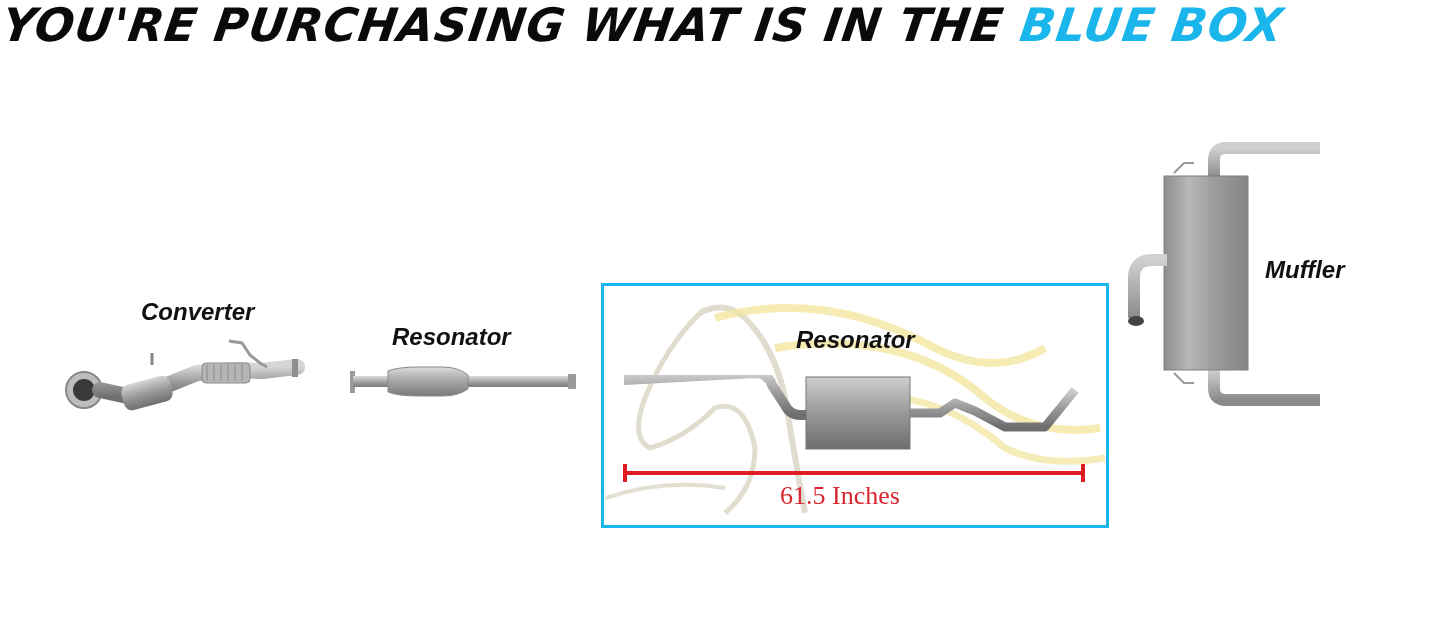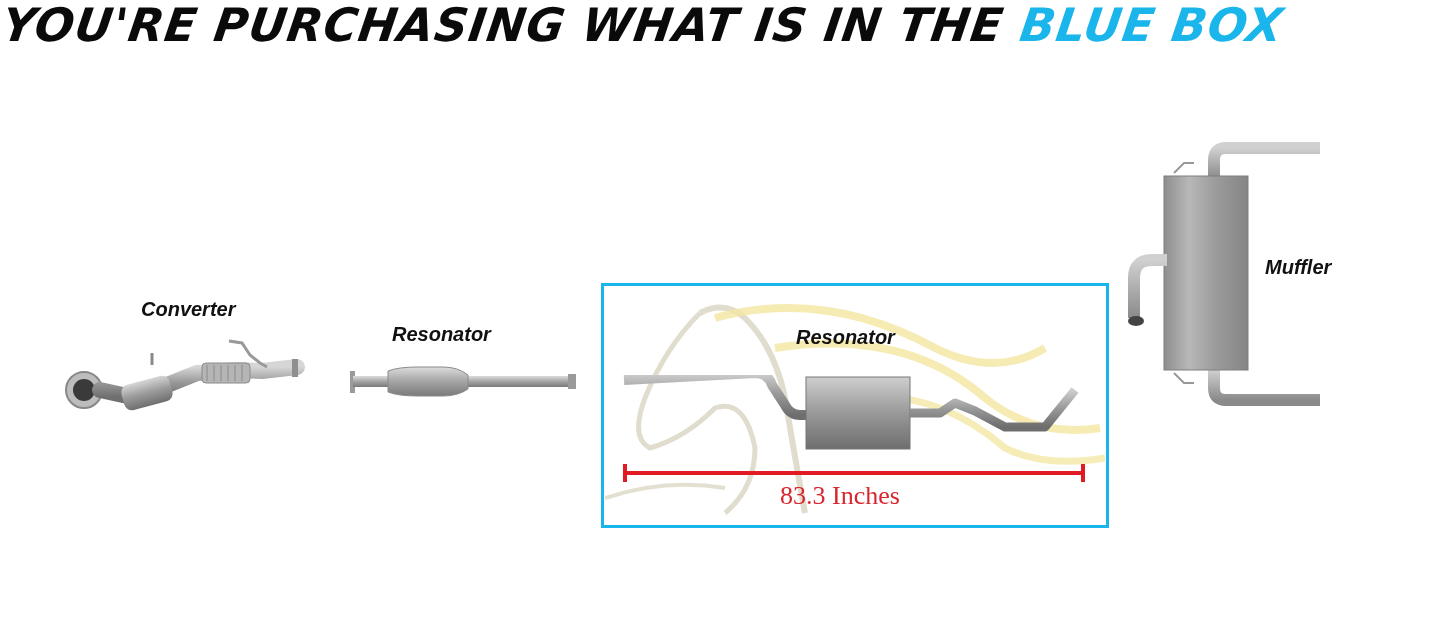--- a/index.html
+++ b/index.html
@@ -10,21 +10,21 @@
     .headline {
       position: absolute; left: 6px; top: 0px; width: 1440px; height: 50px;
       font-family: "DejaVu Sans", sans-serif; font-weight: bold; font-style: italic;
       font-size: 46px; line-height: 50px; letter-spacing: 1px; white-space: nowrap;
       transform: skewX(-8deg); transform-origin: left top;
     }
     .headline .black { color: #0a0a0a; }
     .headline .blue { color: #1ab5ea; }
     .label {
       position: absolute; font-family: "Liberation Sans", sans-serif; font-weight: bold;
-      font-style: italic; font-size: 20px; color: #111; white-space: nowrap;
+      font-style: italic; font-size: 24px; color: #111; white-space: nowrap;
     }
     .part { position: absolute; }
     .blue-box {
       position: absolute; left: 601px; top: 283px; width: 502px; height: 239px;
       border: 3px solid #1ab5ea; box-sizing: content-box;
     }
     .measure-label {
       position: absolute; font-family: "Liberation Serif", serif; font-size: 26px;
       color: #d9262e; white-space: nowrap;
     }
@@ -105,21 +105,21 @@
   </svg>
 </div>
 
 <div class="part" style="left:622px; top:462px;">
   <svg width="464" height="22" viewBox="0 0 464 22">
     <line x1="3" y1="11" x2="461" y2="11" stroke="#e01b24" stroke-width="4"></line>
     <line x1="3" y1="2" x2="3" y2="20" stroke="#e01b24" stroke-width="4"></line>
     <line x1="461" y1="2" x2="461" y2="20" stroke="#e01b24" stroke-width="4"></line>
   </svg>
 </div>
-<div class="measure-label" style="left:780px; top:481px;">83.3 Inches</div>
+<div class="measure-label" style="left:780px; top:481px;">61.5 Inches</div>
 
 <div class="label" style="left:1265px; top:256px;">Muffler</div>
 <div class="part" style="left:1122px; top:138px;">
   <svg width="205" height="275" viewBox="0 0 205 275">
     <defs>
       <linearGradient id="metal4" x1="0" y1="0" x2="1" y2="0">
         <stop offset="0" stop-color="#8e8e8e"></stop>
           <stop offset="0.3" stop-color="#b8b8b8"></stop>
           <stop offset="0.6" stop-color="#9c9c9c"></stop>
           <stop offset="1" stop-color="#858585"></stop>

